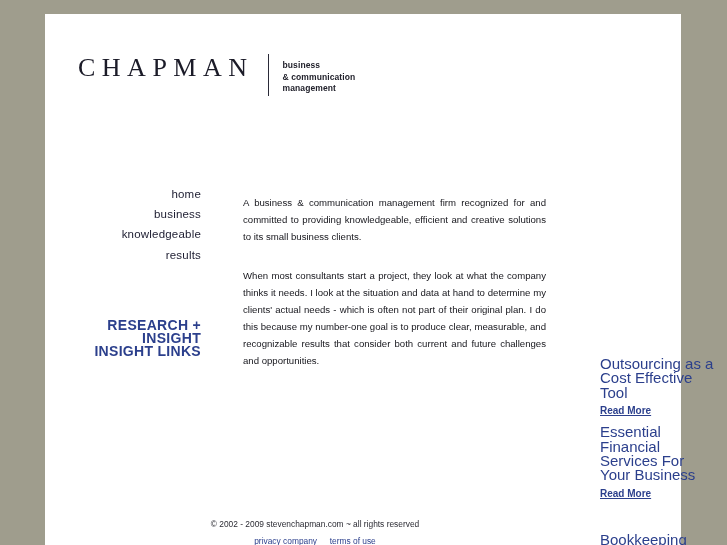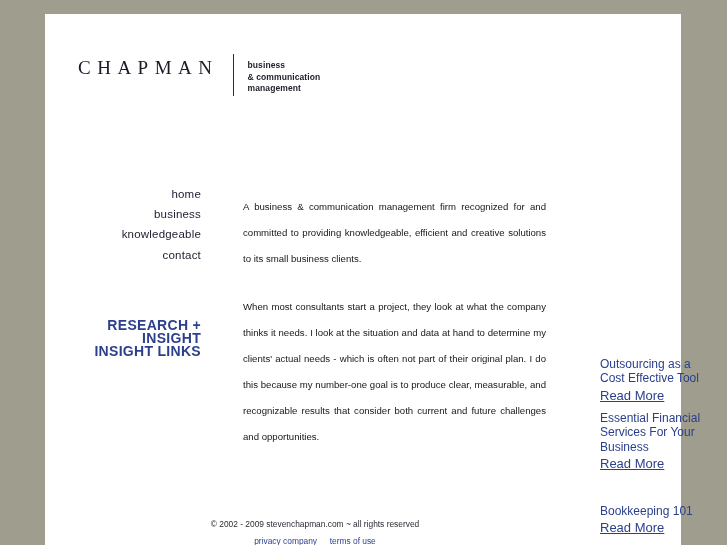--- a/index.html
+++ b/index.html
@@ -24,21 +24,21 @@
   
   .logo-block {
     position: absolute;
     left: 33px;
     top: 37px;
     display: flex;
     align-items: flex-start;
   }
   .logo-word {
     font-family: "Liberation Serif", serif;
-    font-size: 19px;
+    font-size: 26px;
     letter-spacing: 6.5px;
     color: #1b1b28;
     line-height: 34px;
     padding-right: 14px;
   }
   .logo-rule {
     width: 1px;
     background: #2a2a38;
     height: 42px;
     margin-top: 3px;
@@ -89,46 +89,47 @@
   .copy {
     position: absolute;
     left: 198px;
     top: 180px;
     width: 320px;
   }
   .copy p {
     margin: 0 17px 22px 0;
     font-size: 9.6px;
     color: #16161c;
-    line-height: 26px;
+    line-height: 17px;
     text-align: justify;
   }
   
   .side-links {
     position: absolute;
     left: 555px;
     top: 343px;
     width: 115px;
   }
   .side-item {
     margin-bottom: 7px;
   }
   .side-title {
     display: block;
-    font-size: 12px;
+    font-size: 15px;
     color: #2b3f8c;
     line-height: 14.4px;
     text-decoration: none;
   }
   .side-more {
     display: inline-block;
-    font-size: 13px;
+    font-size: 10px;
     color: #2b3f8c;
     text-decoration: underline;
     line-height: 14px;
+    font-weight: bold;
   }
   .side-gap {
     height: 25px;
   }
   
   .footer {
     position: absolute;
     left: 0;
     top: 503px;
     width: 540px;
@@ -165,21 +166,21 @@
       <div>business</div>
       <div>&amp; communication</div>
       <div>management</div>
     </div>
   </div>
 
   <div class="nav">
     <a class="nav-item" href="#">home</a>
     <a class="nav-item" href="#">business</a>
     <a class="nav-item" href="#">knowledgeable</a>
-    <a class="nav-item" href="#">contact</a>
+    <a class="nav-item" href="#">results</a>
   </div>
 
   <div class="nav-sub">
     <a href="#">RESEARCH + INSIGHT</a>
     <a href="#">INSIGHT LINKS</a>
   </div>
 
   <div class="copy">
     <p>A business &amp; communication management firm recognized for and committed to providing knowledgeable,  efficient and creative solutions to its small business clients.</p>
     <p>When most consultants start a project, they look at what the company thinks it needs. I look at the situation and data at hand to determine my clients' actual needs - which is often not part of their original plan. I do this because my number-one goal is to produce clear, measurable, and recognizable results that consider both current and future challenges and opportunities.</p>

